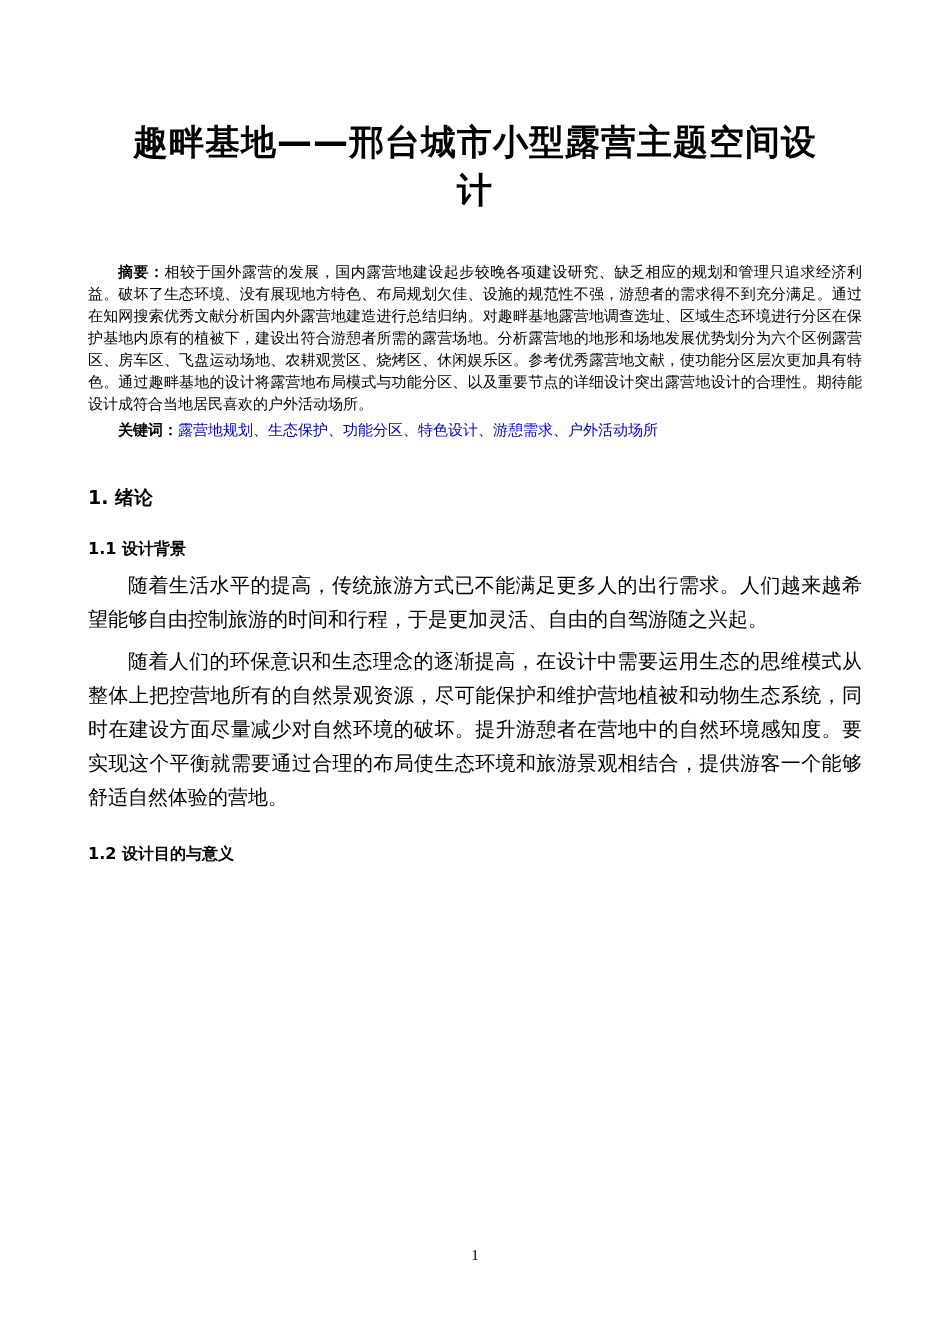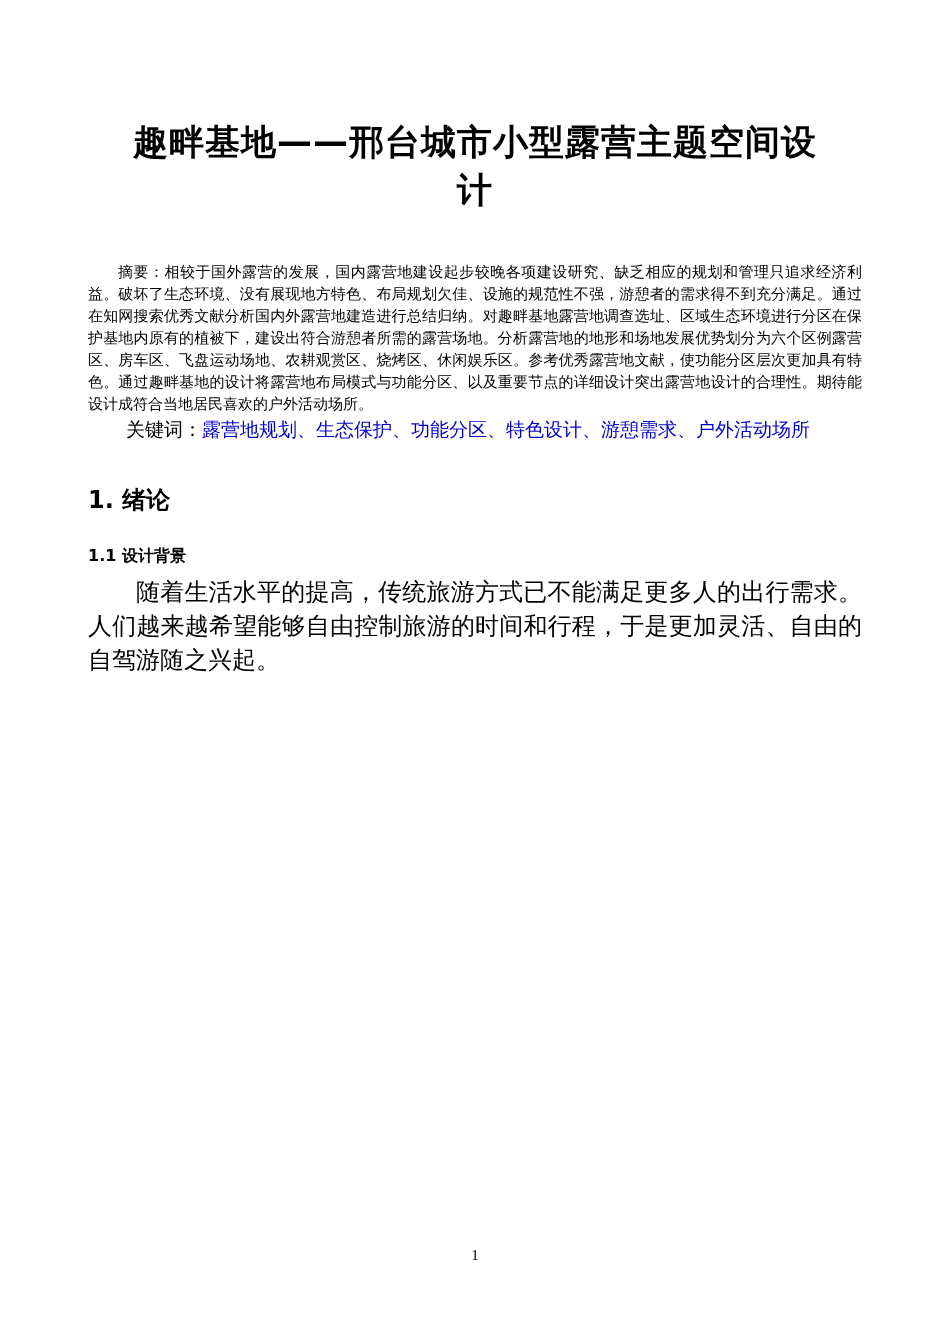--- a/index.html
+++ b/index.html
@@ -31,48 +31,48 @@
   }
   .abstract {
     margin: 46px 0 0 0;
     font-size: 15px;
     line-height: 22px;
     text-align: justify;
     text-indent: 2em;
   }
   .abstract .label,
   .keywords .label {
-    font-weight: normal;
+    font-weight: bold;
   }
   .keywords {
     margin: 4px 0 0 0;
-    font-size: 19px;
+    font-size: 15px;
     line-height: 22px;
     text-indent: 2em;
   }
   .keywords .kw-text {
     color: #0000cc;
   }
   .chapter-heading {
     margin: 44px 0 0 0;
-    font-size: 24px;
+    font-size: 19px;
     font-weight: bold;
     font-family: "DejaVu Sans", "Liberation Sans", sans-serif;
     line-height: 1.3;
   }
   .sub-heading {
     margin: 30px 0 0 0;
     font-size: 16px;
     font-weight: bold;
     font-family: "DejaVu Sans", "Liberation Sans", sans-serif;
     line-height: 1.3;
   }
   .body-para {
     margin: 8px 0 0 0;
-    font-size: 24px;
+    font-size: 20px;
     line-height: 34px;
     text-align: justify;
     text-indent: 2em;
   }
   .page-number {
     position: absolute;
     left: 0;
     right: 0;
     bottom: 80px;
     text-align: center;
@@ -93,20 +93,22 @@
   <p class="keywords">
     <span class="label">关键词：</span><span class="kw-text">露营地规划、生态保护、功能分区、特色设计、游憩需求、户外活动场所</span>
   </p>
 
   <h2 class="chapter-heading">1. 绪论</h2>
 
   <h3 class="sub-heading">1.1 设计背景</h3>
 
   <p class="body-para">随着生活水平的提高，传统旅游方式已不能满足更多人的出行需求。人们越来越希望能够自由控制旅游的时间和行程，于是更加灵活、自由的自驾游随之兴起。</p>
 
+  <p class="body-para">随着人们的环保意识和生态理念的逐渐提高，在设计中需要运用生态的思维模式从整体上把控营地所有的自然景观资源，尽可能保护和维护营地植被和动物生态系统，同时在建设方面尽量减少对自然环境的破坏。提升游憩者在营地中的自然环境感知度。要实现这个平衡就需要通过合理的布局使生态环境和旅游景观相结合，提供游客一个能够舒适自然体验的营地。</p>
 
+  <h3 class="sub-heading">1.2 设计目的与意义</h3>
 
 
 
 
   <div class="page-number">1</div>
 
 </div>
 
 </body></html>

